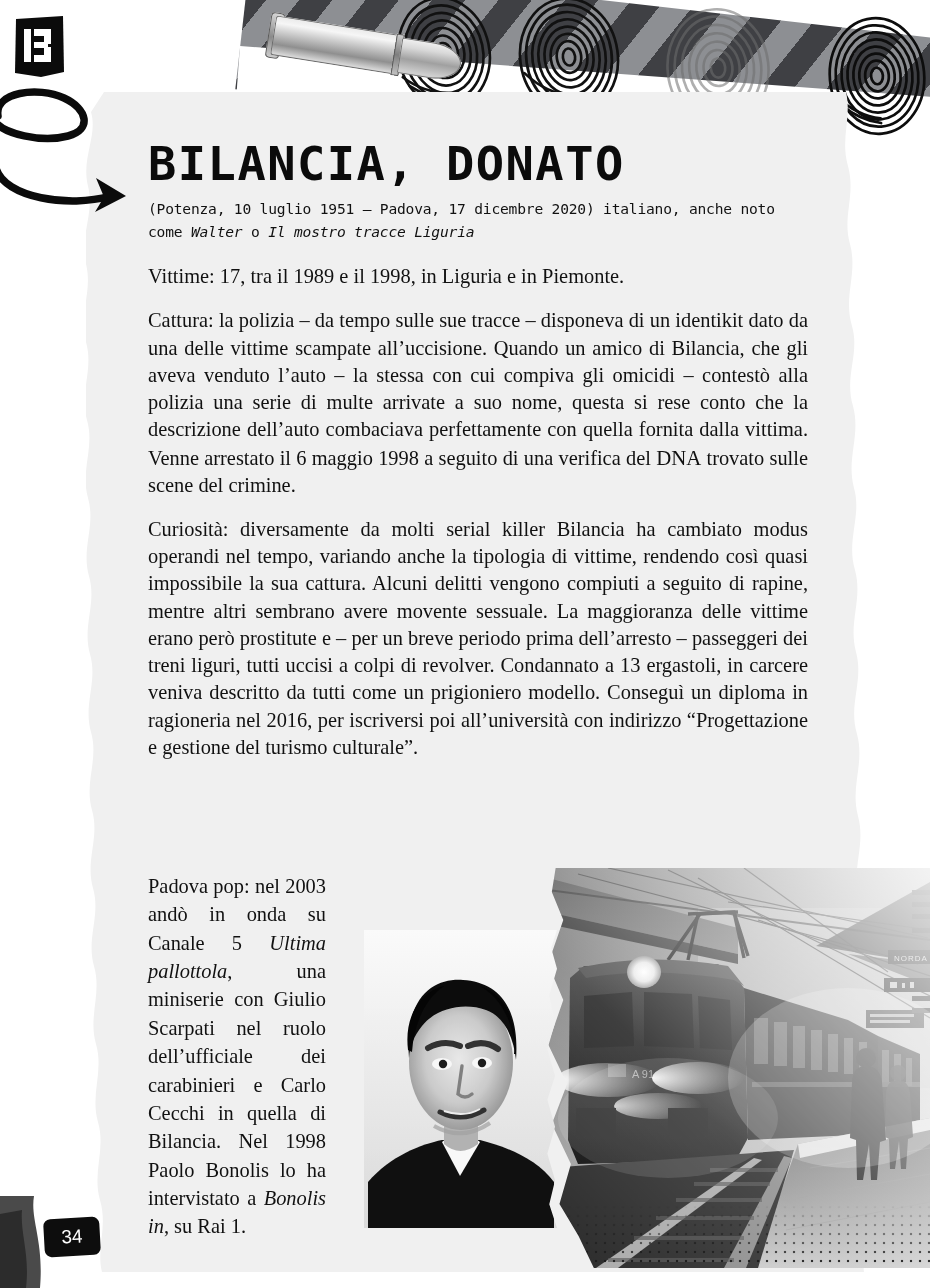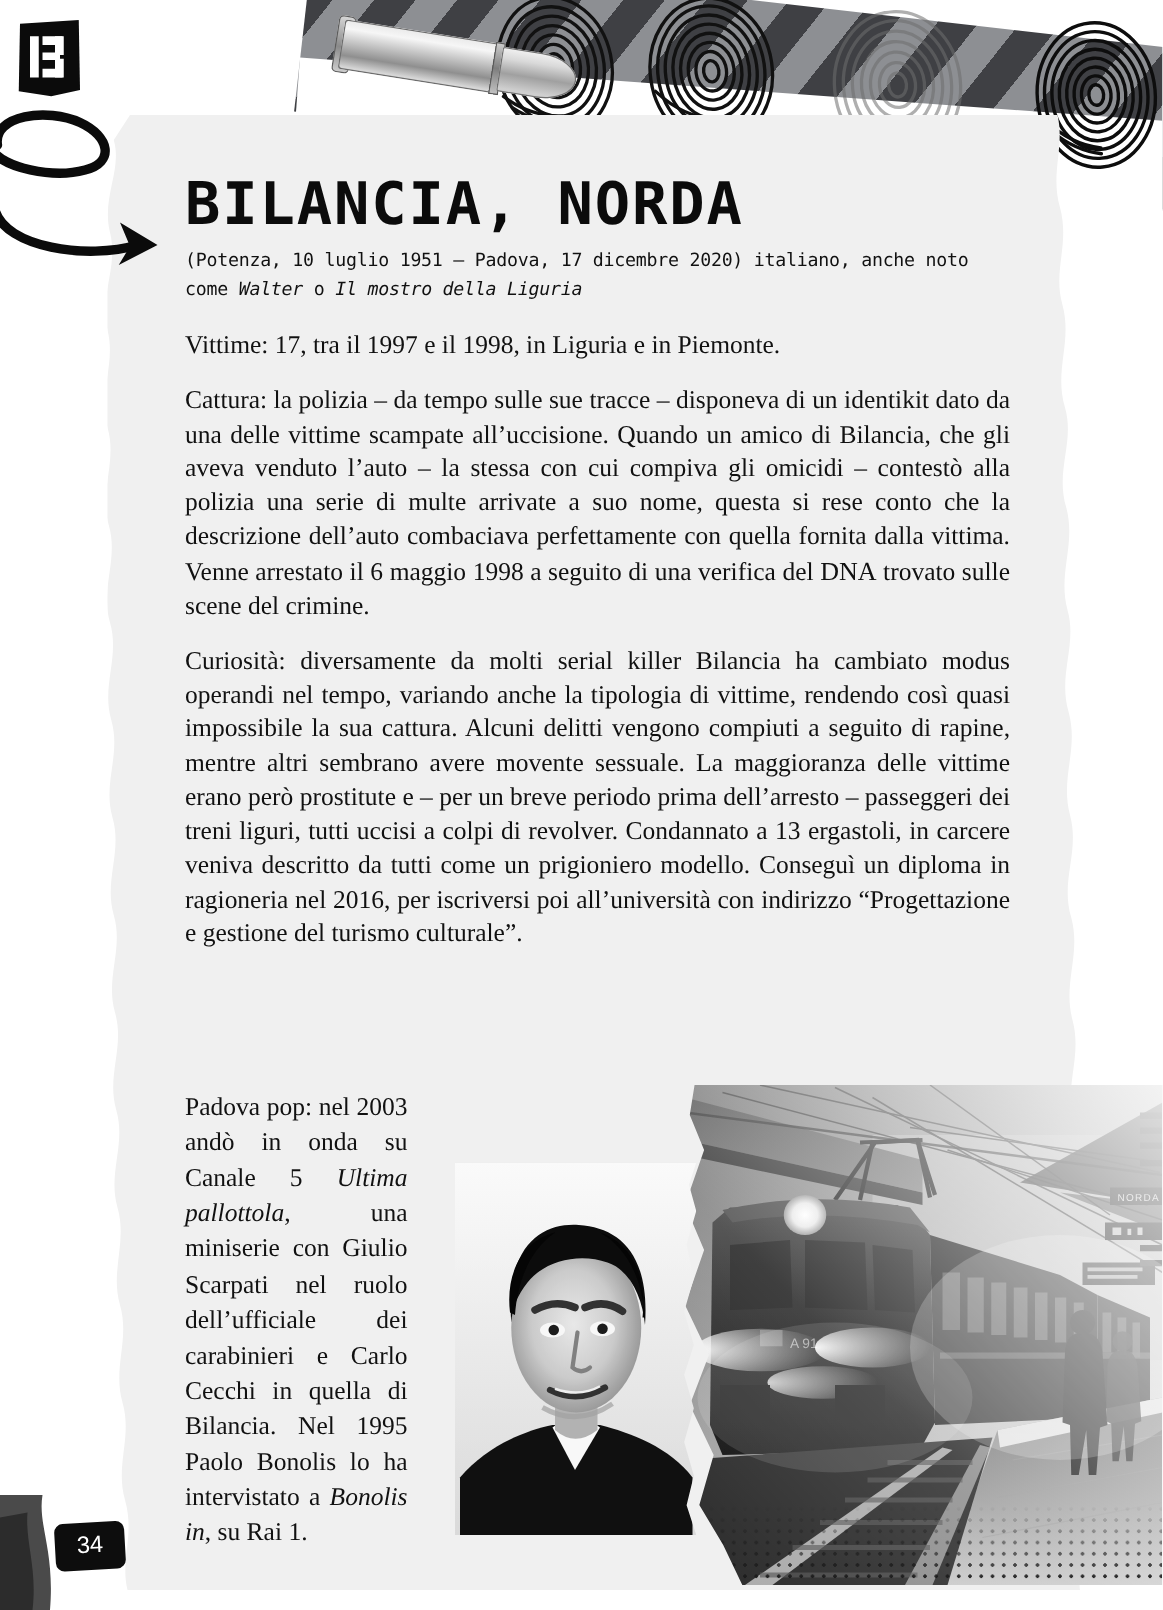--- a/index.html
+++ b/index.html
@@ -312,44 +312,44 @@
                  C 50 57, 10 48, 2 34
                  C -4 24, 0 68, 4 82
                  C 12 112, 78 122, 118 110"></path>
       </g>
       <path d="M104 92 L134 110 L103 126 L112 111 Z" fill="#0b0b0b"></path>
     </svg>
   </div>
 
   <div class="article">
 
-    <h1 class="title">BILANCIA, NORDA</h1>
+    <h1 class="title">BILANCIA, DONATO</h1>
 
     <div class="subtitle">
-      <span>(Potenza, 10 luglio 1951 – Padova, 17 dicembre 2020) italiano, anche noto come </span><i>Walter</i><span> o </span><i>Il mostro della Liguria</i>
+      <span>(Potenza, 10 luglio 1951 – Padova, 17 dicembre 2020) italiano, anche noto come </span><i>Walter</i><span> o </span><i>Il mostro tracce Liguria</i>
     </div>
 
     <p class="para">
-      <b>Vittime:</b><span> 17, tra il 1997 e il 1998, in Liguria e in Piemonte.</span>
+      <b>Vittime:</b><span> 17, tra il 1989 e il 1998, in Liguria e in Piemonte.</span>
     </p>
 
 
     <p class="para">
       <b>Cattura:</b><span> la polizia – da tempo sulle sue tracce – disponeva di un identikit dato da una delle vittime scampate all’uccisione. Quando un amico di Bilancia, che gli aveva venduto l’auto – la stessa con cui compiva gli omicidi – contestò alla polizia una serie di multe arrivate a suo nome, questa si rese conto che la descrizione dell’auto combaciava perfettamente con quella fornita dalla vittima. Venne arrestato il 6 maggio 1998 a seguito di una verifica del </span><span class="sc">DNA</span><span> trovato sulle scene del crimine.</span>
     </p>
 
     <p class="para">
       <b>Curiosità:</b><span> diversamente da molti serial killer Bilancia ha cambiato modus operandi nel tempo, variando anche la tipologia di vittime, rendendo così quasi impossibile la sua cattura. Alcuni delitti vengono compiuti a seguito di rapine, mentre altri sembrano avere movente sessuale. La maggioranza delle vittime erano però prostitute e – per un breve periodo prima dell’arresto – passeggeri dei treni liguri, tutti uccisi a colpi di revolver. Condannato a 13 ergastoli, in carcere veniva descritto da tutti come un prigioniero modello. Conseguì un diploma in ragioneria nel 2016, per iscriversi poi all’università con indirizzo “Progettazione e gestione del turismo culturale”.</span>
     </p>
   </div>
 
   <div class="popcol">
     <div class="wrapblock"></div>
     <p class="para">
-      <b>Padova pop:</b><span> nel 2003 andò in onda su Canale 5 </span><i>Ultima pallottola</i><span>, una miniserie con Giulio Scarpati nel ruolo dell’ufficiale dei carabinieri e Carlo Cecchi in quella di Bilancia. Nel 1995 Paolo Bonolis lo ha intervistato a </span><i>Bonolis in</i><span>, su Rai 1.</span>
+      <b>Padova pop:</b><span> nel 2003 andò in onda su Canale 5 </span><i>Ultima pallottola</i><span>, una miniserie con Giulio Scarpati nel ruolo dell’ufficiale dei carabinieri e Carlo Cecchi in quella di Bilancia. Nel 1998 Paolo Bonolis lo ha intervistato a </span><i>Bonolis in</i><span>, su Rai 1.</span>
     </p>
   </div>
 
   <div class="portrait">
     <svg width="193" height="298" viewBox="0 0 193 298" preserveAspectRatio="none">
       <defs>
         <radialGradient id="skin" cx="48%" cy="48%" r="58%">
           <stop offset="0%" stop-color="#e3e0dd"></stop>
           <stop offset="55%" stop-color="#c9c5c1"></stop>
           <stop offset="100%" stop-color="#8f8c88"></stop>

